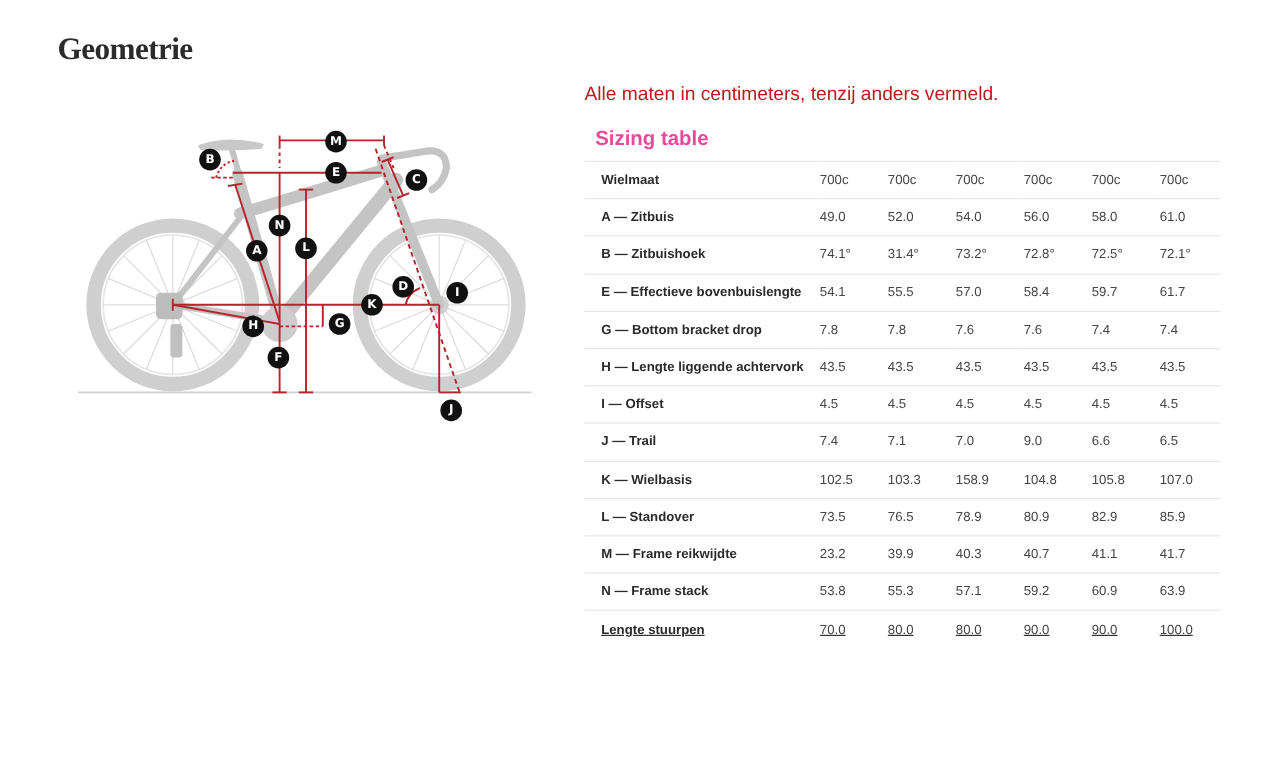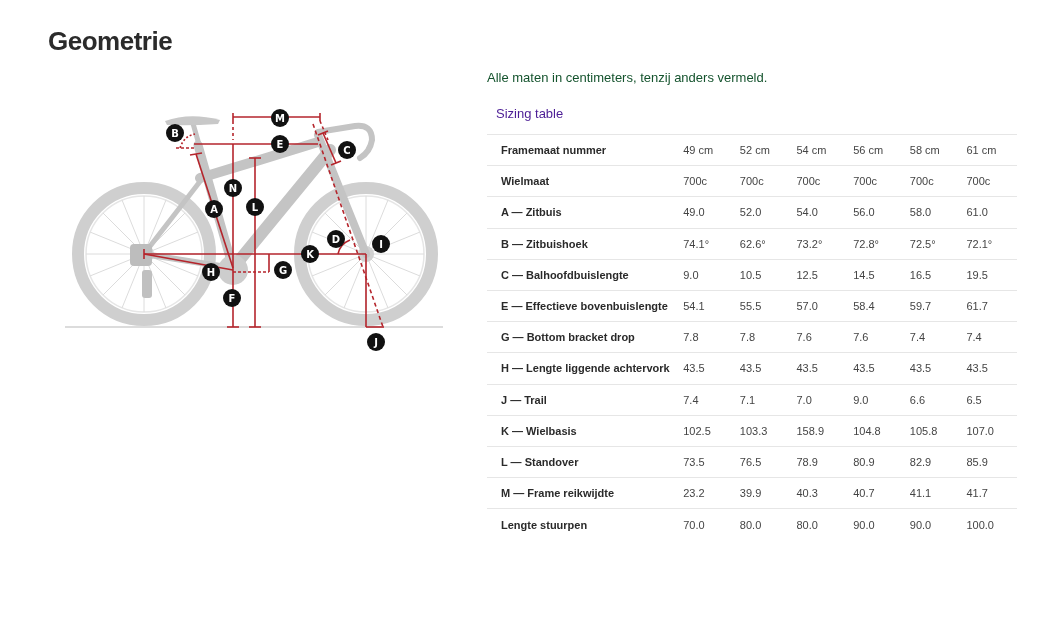--- a/index.html
+++ b/index.html
@@ -1,42 +1,42 @@
 <!DOCTYPE html>
 <html><head>
 <meta charset="utf-8">
 <style>
   * { box-sizing: border-box; margin: 0; padding: 0; }
   html, body { width: 1062px; height: 642px; background: #ffffff; overflow: hidden; }
   body { position: relative; font-family: "Liberation Sans", sans-serif; color: #333; }
 
   .page-title {
     position: absolute; left: 48px; top: 26px;
-    font-family: Liberation Sans, sans-serif;
+    font-family: Liberation Serif, serif;
     font-size: 26px; font-weight: bold; color: #2b2b2b; letter-spacing: -0.5px;
   }
 
   .diagram { position: absolute; left: 60px; top: 100px; width: 400px; height: 260px; }
 
   .units-note {
     position: absolute; left: 487px; top: 70px;
-    font-size: 13px; color: #14532d;
+    font-size: 16px; color: #b91c1c;
   }
 
   .table-caption {
     position: absolute; left: 496px; top: 106px;
-    font-size: 13px; font-weight: normal; color: #4c1d95;
+    font-size: 17px; font-weight: bold; color: #ec4899;
   }
 
   .sizing-table {
     position: absolute; left: 487px; top: 134px; width: 530px;
     border-collapse: collapse; font-size: 11px;
   }
   .sizing-table tr { height: 31.2px; border-top: 1px solid #e6e6e6; }
-  .sizing-table tr:last-child { border-bottom: none; }
+  .sizing-table tr:last-child { border-bottom: none; text-decoration: underline; }
   .sizing-table td { vertical-align: middle; white-space: nowrap; }
   .sizing-table td.rowlabel { font-weight: bold; color: #2a2a2a; padding-left: 14px; width: 194px; }
   .sizing-table td.val { color: #444; width: 56px; padding-left: 0; }
   .sizing-table td.val:last-child { width: 50px; }
 
   .marker circle { fill: #111; }
   .marker text { fill: #fff; font-family: "DejaVu Sans", sans-serif; font-weight: bold; font-size: 10px; text-anchor: middle; dominant-baseline: central; }
 </style>
 </head>
 <body>
@@ -195,29 +195,20 @@
       <circle cx="233" cy="188" r="9"></circle>
       <text x="233" y="188">N</text>
     </g>
 </svg>
 
 <div class="units-note">Alle maten in centimeters, tenzij anders vermeld.</div>
 <div class="table-caption">Sizing table</div>
 
 <table class="sizing-table">
   <tbody id="table-body">
-    <tr>
-      <td class="rowlabel">Framemaat nummer</td>
-      <td class="val">49 cm</td>
-      <td class="val">52 cm</td>
-      <td class="val">54 cm</td>
-      <td class="val">56 cm</td>
-      <td class="val">58 cm</td>
-      <td class="val">61 cm</td>
-    </tr>
   <tr>
         <td class="rowlabel">Wielmaat</td>
         <td class="val">700c</td>
         <td class="val">700c</td>
         <td class="val">700c</td>
         <td class="val">700c</td>
         <td class="val">700c</td>
         <td class="val">700c</td>
       </tr>
       <tr>
@@ -225,34 +216,25 @@
         <td class="val">49.0</td>
         <td class="val">52.0</td>
         <td class="val">54.0</td>
         <td class="val">56.0</td>
         <td class="val">58.0</td>
         <td class="val">61.0</td>
       </tr>
       <tr>
         <td class="rowlabel">B — Zitbuishoek</td>
         <td class="val">74.1°</td>
-        <td class="val">62.6°</td>
+        <td class="val">31.4°</td>
         <td class="val">73.2°</td>
         <td class="val">72.8°</td>
         <td class="val">72.5°</td>
         <td class="val">72.1°</td>
-      </tr>
-      <tr>
-        <td class="rowlabel">C — Balhoofdbuislengte</td>
-        <td class="val">9.0</td>
-        <td class="val">10.5</td>
-        <td class="val">12.5</td>
-        <td class="val">14.5</td>
-        <td class="val">16.5</td>
-        <td class="val">19.5</td>
       </tr>
       <tr>
         <td class="rowlabel">E — Effectieve bovenbuislengte</td>
         <td class="val">54.1</td>
         <td class="val">55.5</td>
         <td class="val">57.0</td>
         <td class="val">58.4</td>
         <td class="val">59.7</td>
         <td class="val">61.7</td>
       </tr>
@@ -268,20 +250,29 @@
       <tr>
         <td class="rowlabel">H — Lengte liggende achtervork</td>
         <td class="val">43.5</td>
         <td class="val">43.5</td>
         <td class="val">43.5</td>
         <td class="val">43.5</td>
         <td class="val">43.5</td>
         <td class="val">43.5</td>
       </tr>
       <tr>
+        <td class="rowlabel">I — Offset</td>
+        <td class="val">4.5</td>
+        <td class="val">4.5</td>
+        <td class="val">4.5</td>
+        <td class="val">4.5</td>
+        <td class="val">4.5</td>
+        <td class="val">4.5</td>
+      </tr>
+      <tr>
         <td class="rowlabel">J — Trail</td>
         <td class="val">7.4</td>
         <td class="val">7.1</td>
         <td class="val">7.0</td>
         <td class="val">9.0</td>
         <td class="val">6.6</td>
         <td class="val">6.5</td>
       </tr>
       <tr>
         <td class="rowlabel">K — Wielbasis</td>
@@ -304,20 +295,29 @@
       <tr>
         <td class="rowlabel">M — Frame reikwijdte</td>
         <td class="val">23.2</td>
         <td class="val">39.9</td>
         <td class="val">40.3</td>
         <td class="val">40.7</td>
         <td class="val">41.1</td>
         <td class="val">41.7</td>
       </tr>
       <tr>
+        <td class="rowlabel">N — Frame stack</td>
+        <td class="val">53.8</td>
+        <td class="val">55.3</td>
+        <td class="val">57.1</td>
+        <td class="val">59.2</td>
+        <td class="val">60.9</td>
+        <td class="val">63.9</td>
+      </tr>
+      <tr>
         <td class="rowlabel">Lengte stuurpen</td>
         <td class="val">70.0</td>
         <td class="val">80.0</td>
         <td class="val">80.0</td>
         <td class="val">90.0</td>
         <td class="val">90.0</td>
         <td class="val">100.0</td>
       </tr>
     </tbody>
 </table>

